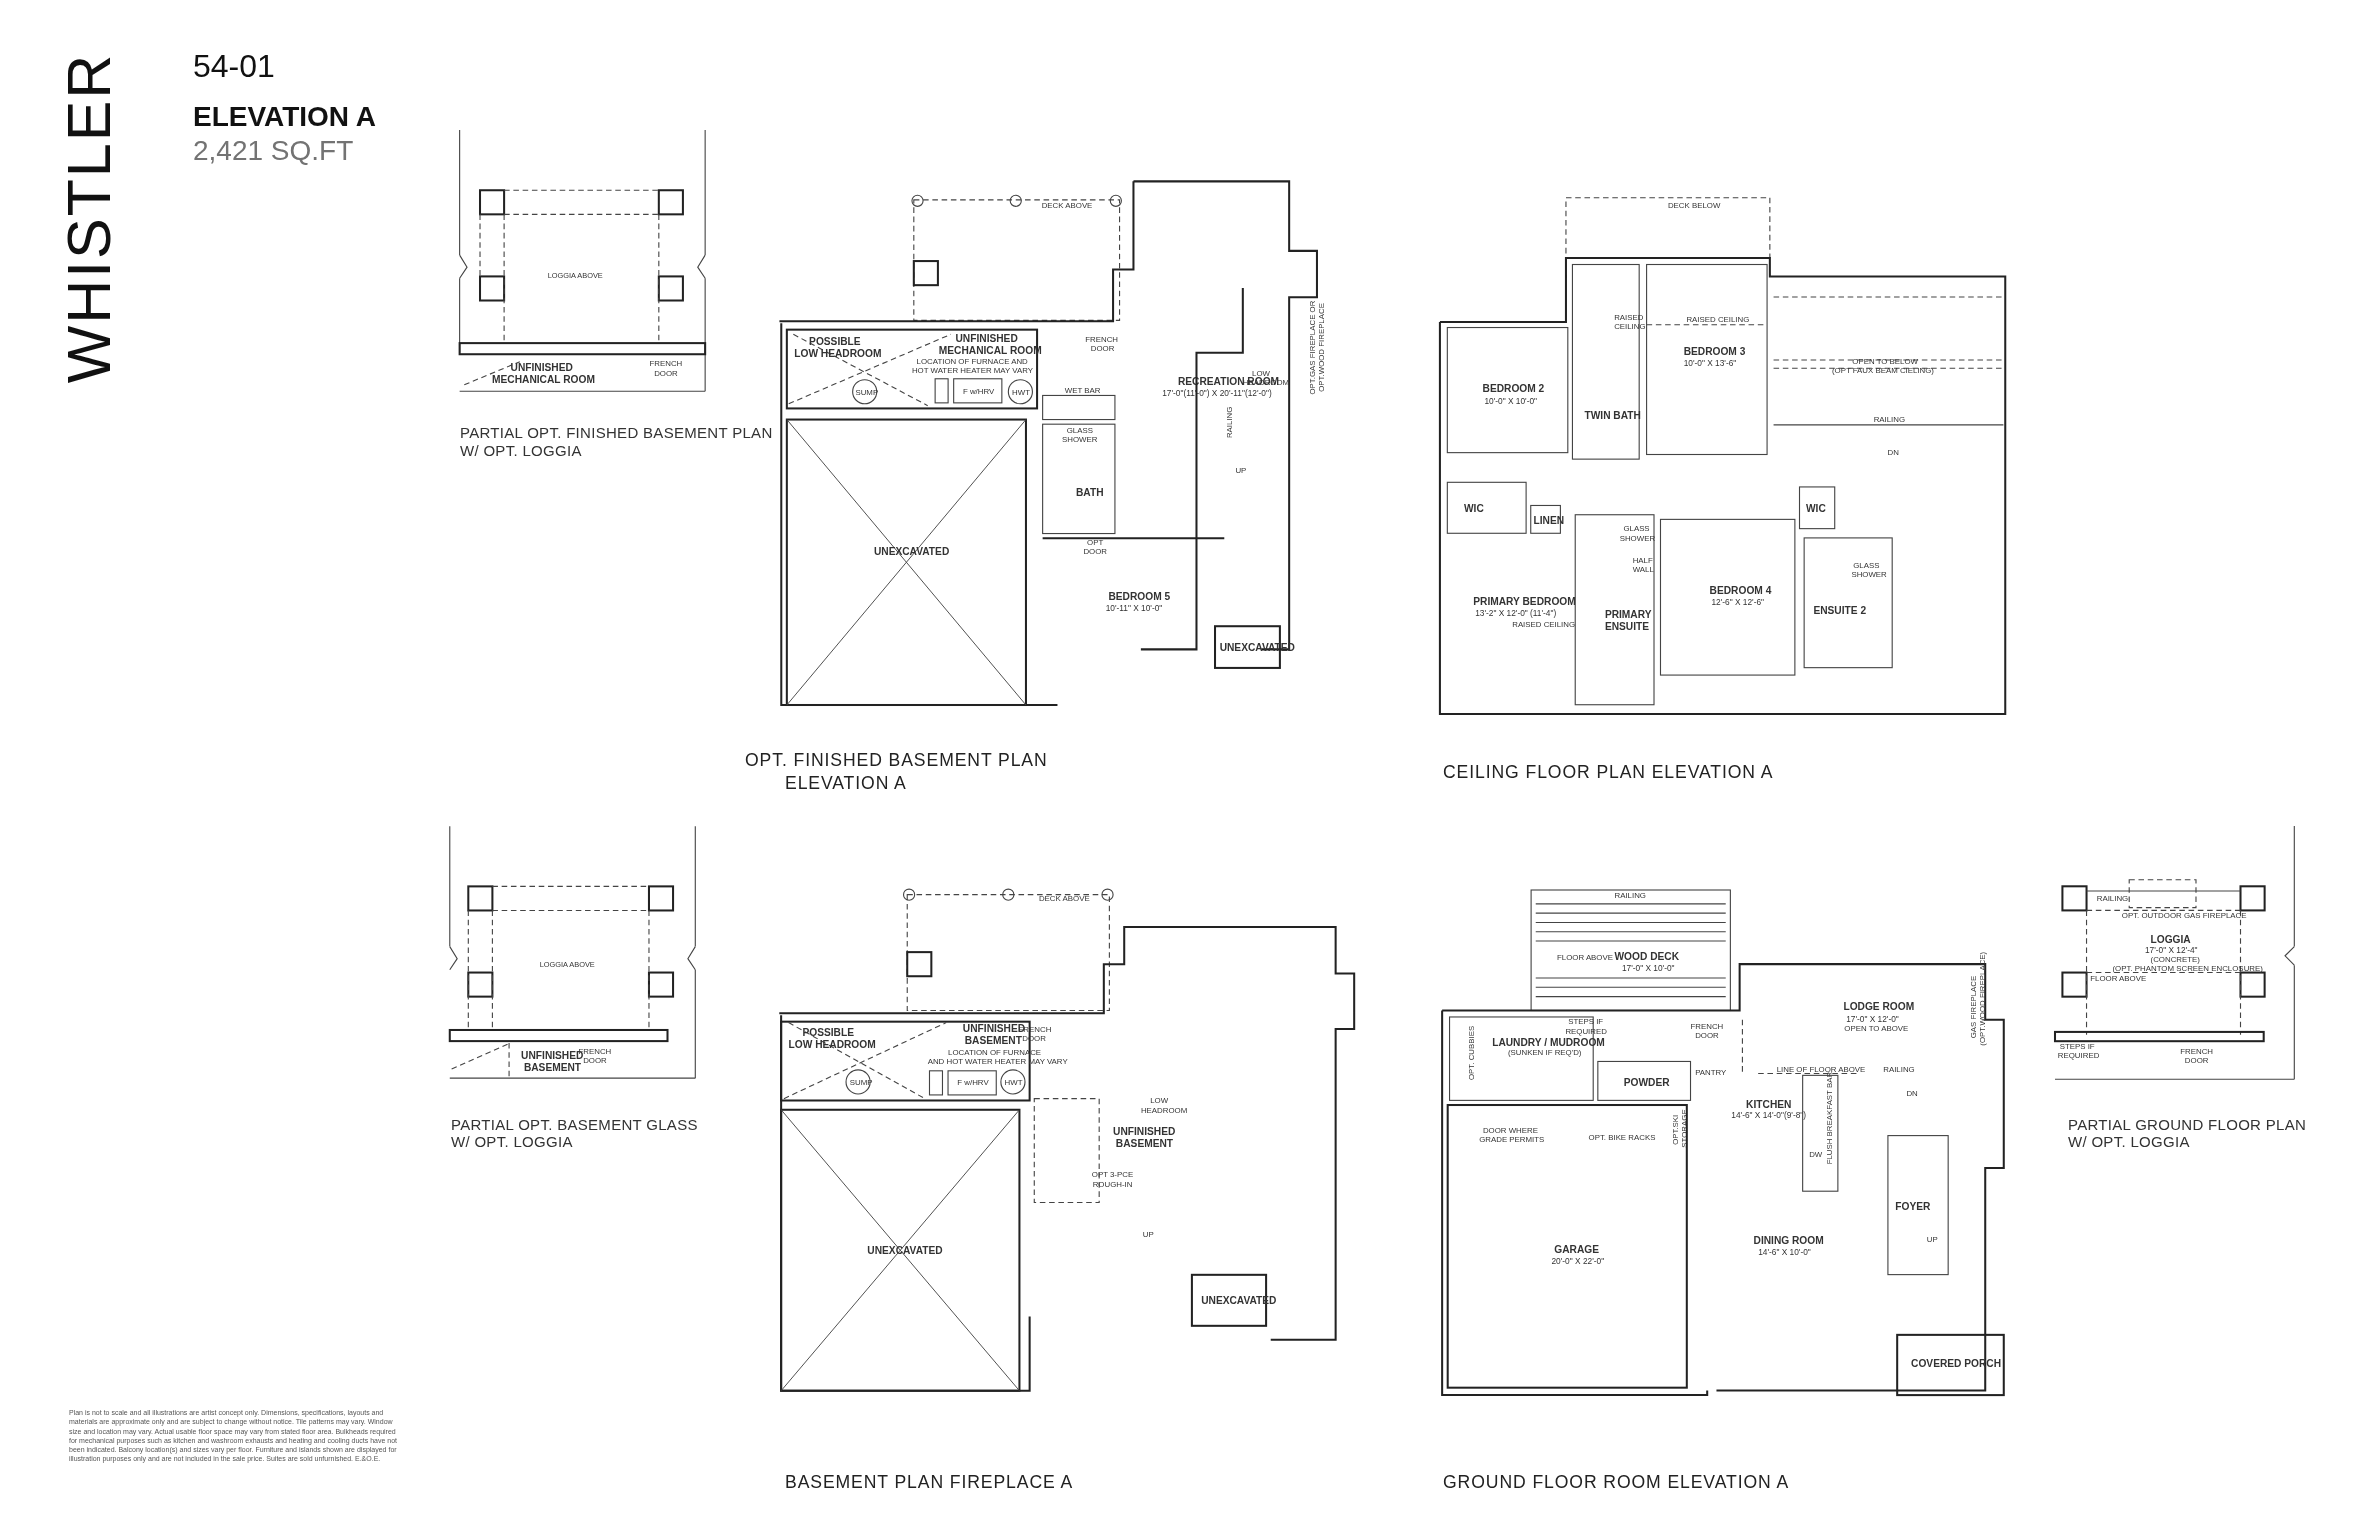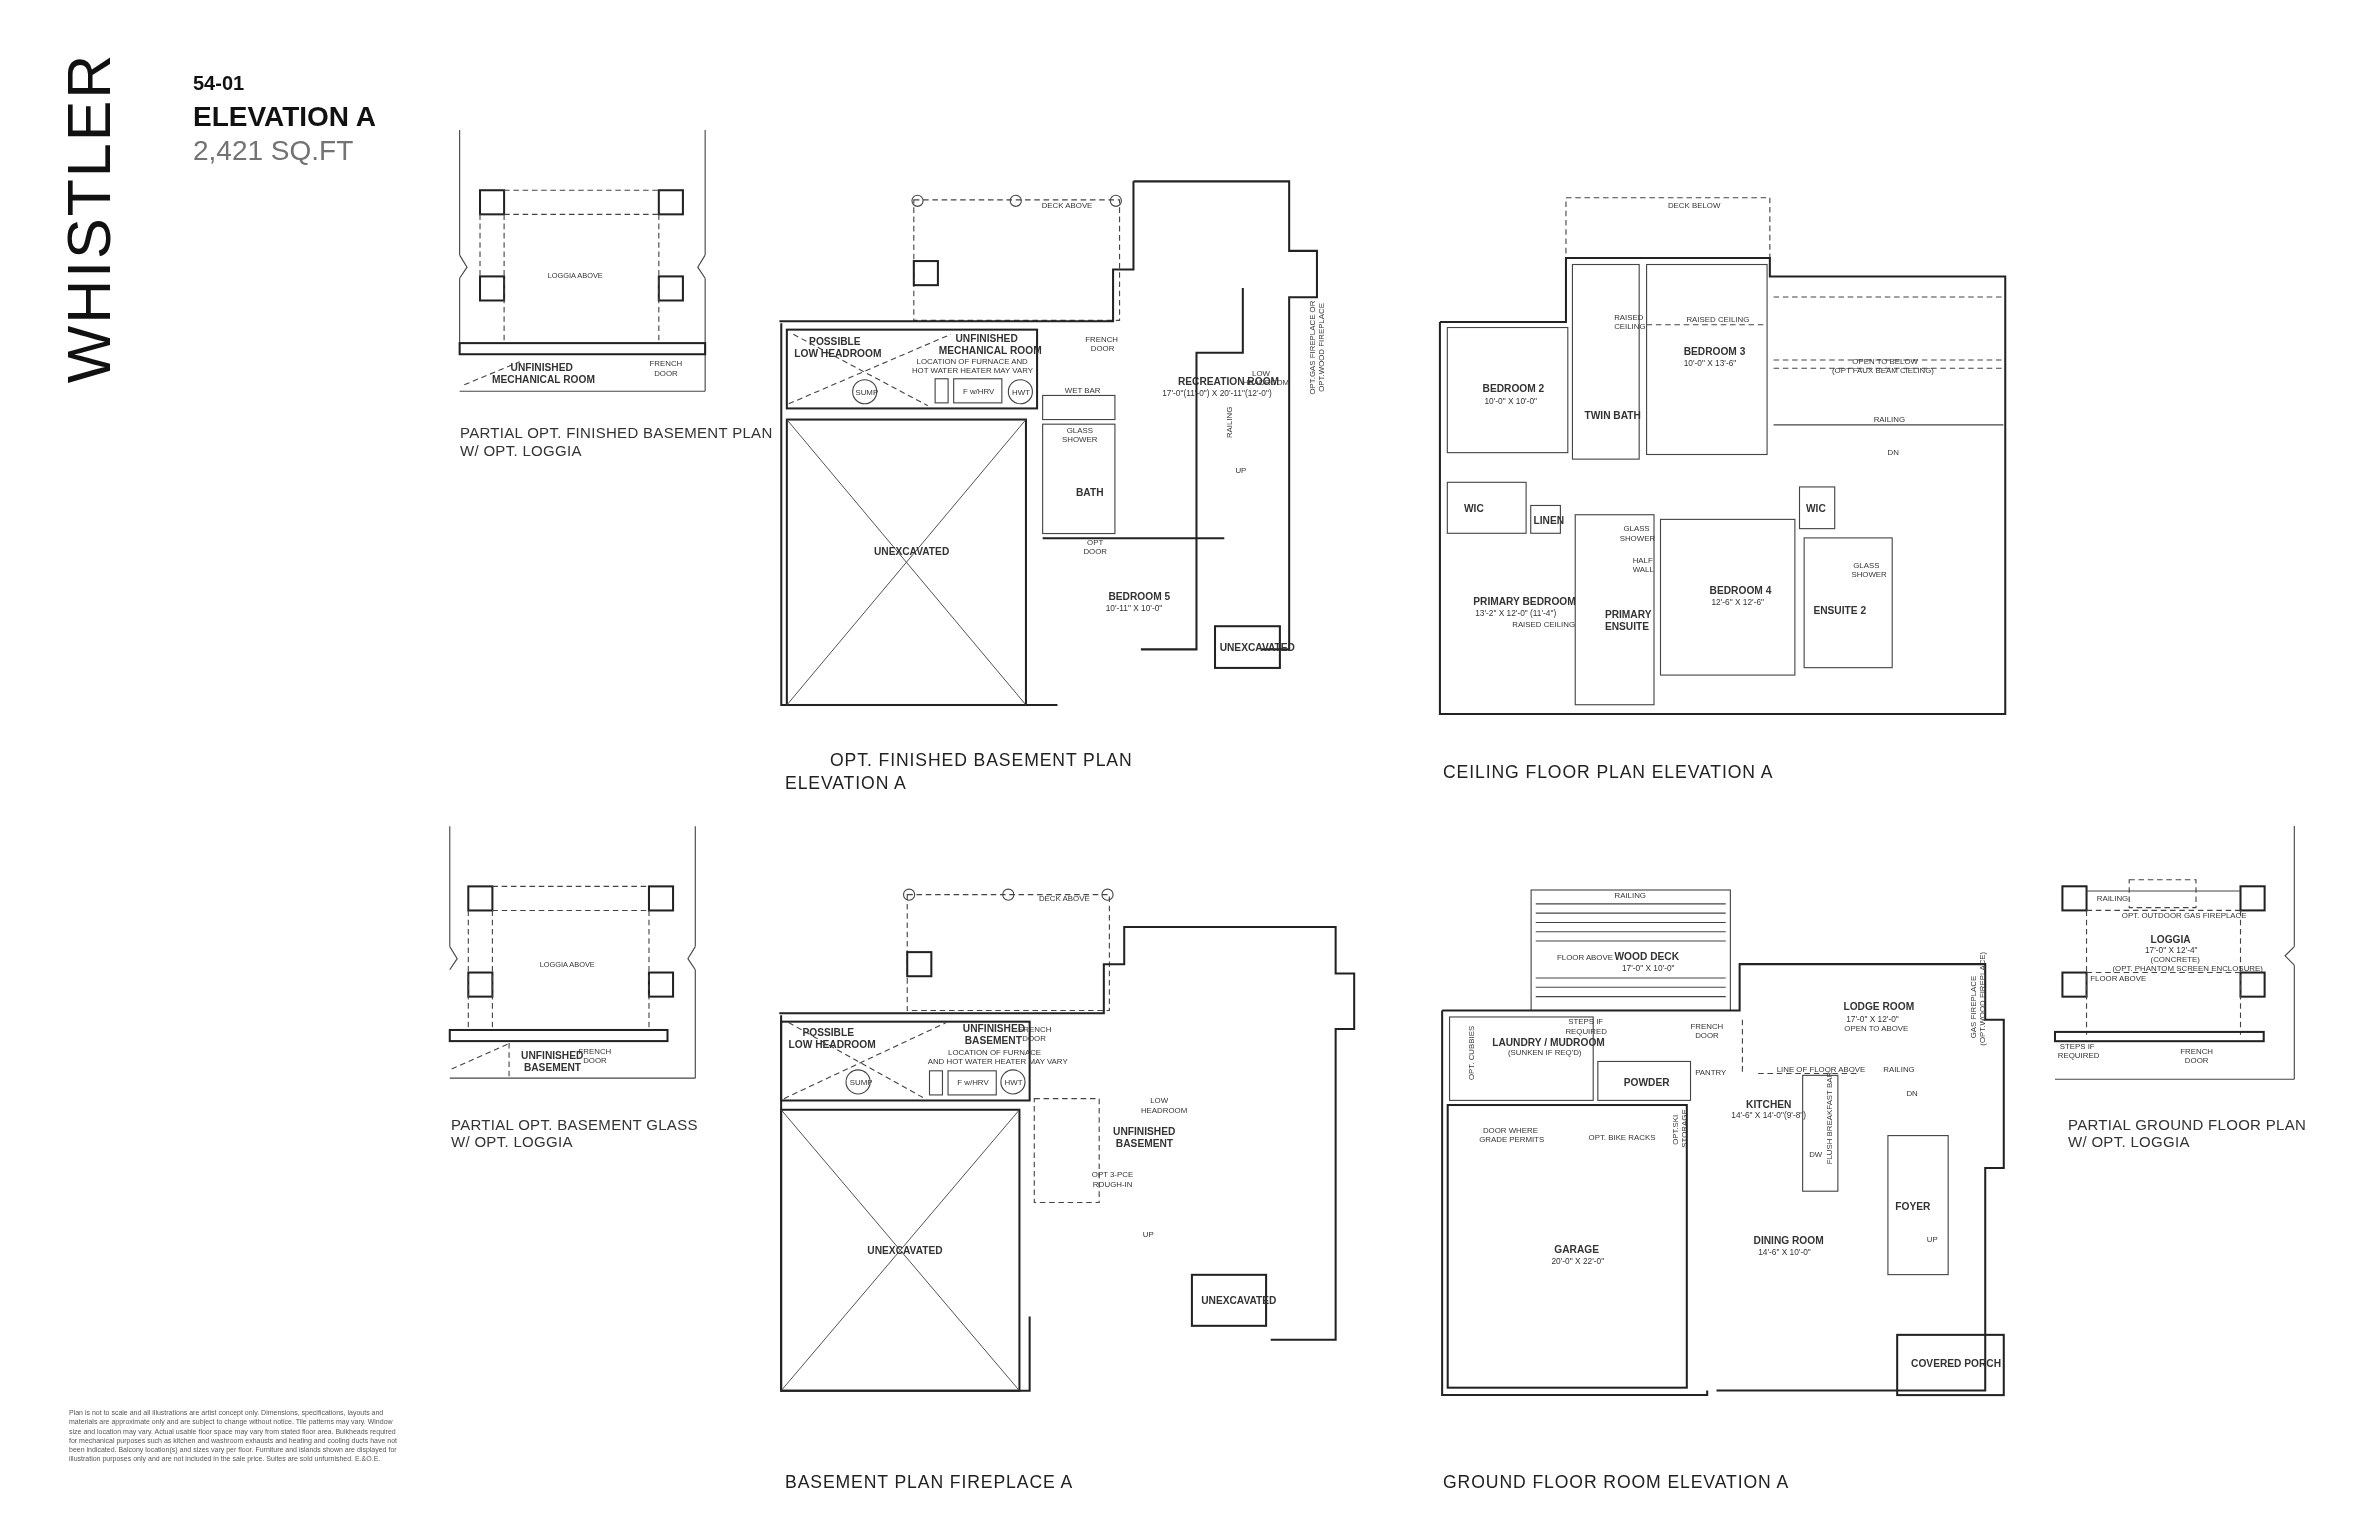--- a/index.html
+++ b/index.html
@@ -1,20 +1,20 @@
 <!DOCTYPE html>
 <html style="font-size:15px"><head>
 <meta charset="utf-8">
 <style>
   html, body { margin:0; padding:0; background:#fff; }
   body { width:2375px; height:1536px; position:relative; overflow:hidden; font-family:"Liberation Sans", sans-serif; color:#222; }
   .abs { position:absolute; }
   .brand { left:56px; top:65px; width:65px; height:306px; }
   .brand span { position:absolute; left:50%; top:50%; transform:translate(-50%,-50%) rotate(-90deg); font-size:61px; letter-spacing:1.9px; font-weight:400; white-space:nowrap; color:#111; }
-  .model { left:193px; top:67px; font-size:20px; font-weight:700; line-height:33px; color:#111; }
+  .model { left:193px; top:50px; font-size:32px; font-weight:400; line-height:33px; color:#111; }
   .elev { left:193px; top:100px; font-size:28px; font-weight:700; line-height:33px; color:#111; }
   .sqft { left:193px; top:134px; font-size:28px; line-height:33px; color:#737373; }
   .caption { font-size:15px; line-height:18.6px; color:#333; letter-spacing:0.3px; }
   .title { font-size:17.6px; line-height:22px; color:#222; letter-spacing:0.9px; }
   .disclaimer { left:69px; top:1408px; width:334px; font-size:7px; line-height:9.3px; color:#555; }
   svg.plan { position:absolute; overflow:visible; }
   svg.plan text { font-family:"Liberation Sans", sans-serif; fill:#333; }
   .w { fill:none; stroke:#222; stroke-width:2.2; }
   .t { fill:none; stroke:#444; stroke-width:1.2; }
   .d { fill:none; stroke:#444; stroke-width:1.2; stroke-dasharray:6 4; }
@@ -109,21 +109,21 @@
   <polyline class="w" points="500,110 500,180 450,180 450,500 390,500"></polyline>
   <text class="sm" x="510" y="205">LOW</text>
   <text class="sm" x="500" y="215">HEADROOM</text>
   <text class="sm" transform="translate(488,272) rotate(-90)">RAILING</text>
   <text class="sm" x="492" y="310">UP</text>
   <text class="lbl" x="355" y="447">BEDROOM 5</text>
   <text class="dim" x="352" y="459">10'-11" X 10'-0"</text>
   <rect class="w" x="470" y="475" width="70" height="45"></rect>
   <text class="lbl" x="475" y="502">UNEXCAVATED</text>
 </svg>
-<div class="abs title" style="left:830px;top:749px">OPT. FINISHED BASEMENT PLAN</div>
+<div class="abs title" style="left:745px;top:749px">OPT. FINISHED BASEMENT PLAN</div>
 <div class="abs title" style="left:785px;top:772px">ELEVATION A</div>
 
 <svg class="plan" style="left:1438px;top:195px" width="584" height="519" viewBox="0 0 630 560">
   <rect class="d" x="138" y="3" width="220" height="65"></rect>
   <text class="sm" x="248" y="14">DECK BELOW</text>
   <polyline class="w" points="2,137 138,137 138,68 358,68 358,88 612,88 612,560 2,560 2,137"></polyline>
   <rect class="t" x="10" y="143" width="130" height="135"></rect>
   <text class="lbl" x="48" y="213">BEDROOM 2</text>
   <text class="dim" x="50" y="225">10'-0" X 10'-0"</text>
   <rect class="t" x="145" y="75" width="72" height="210"></rect>

